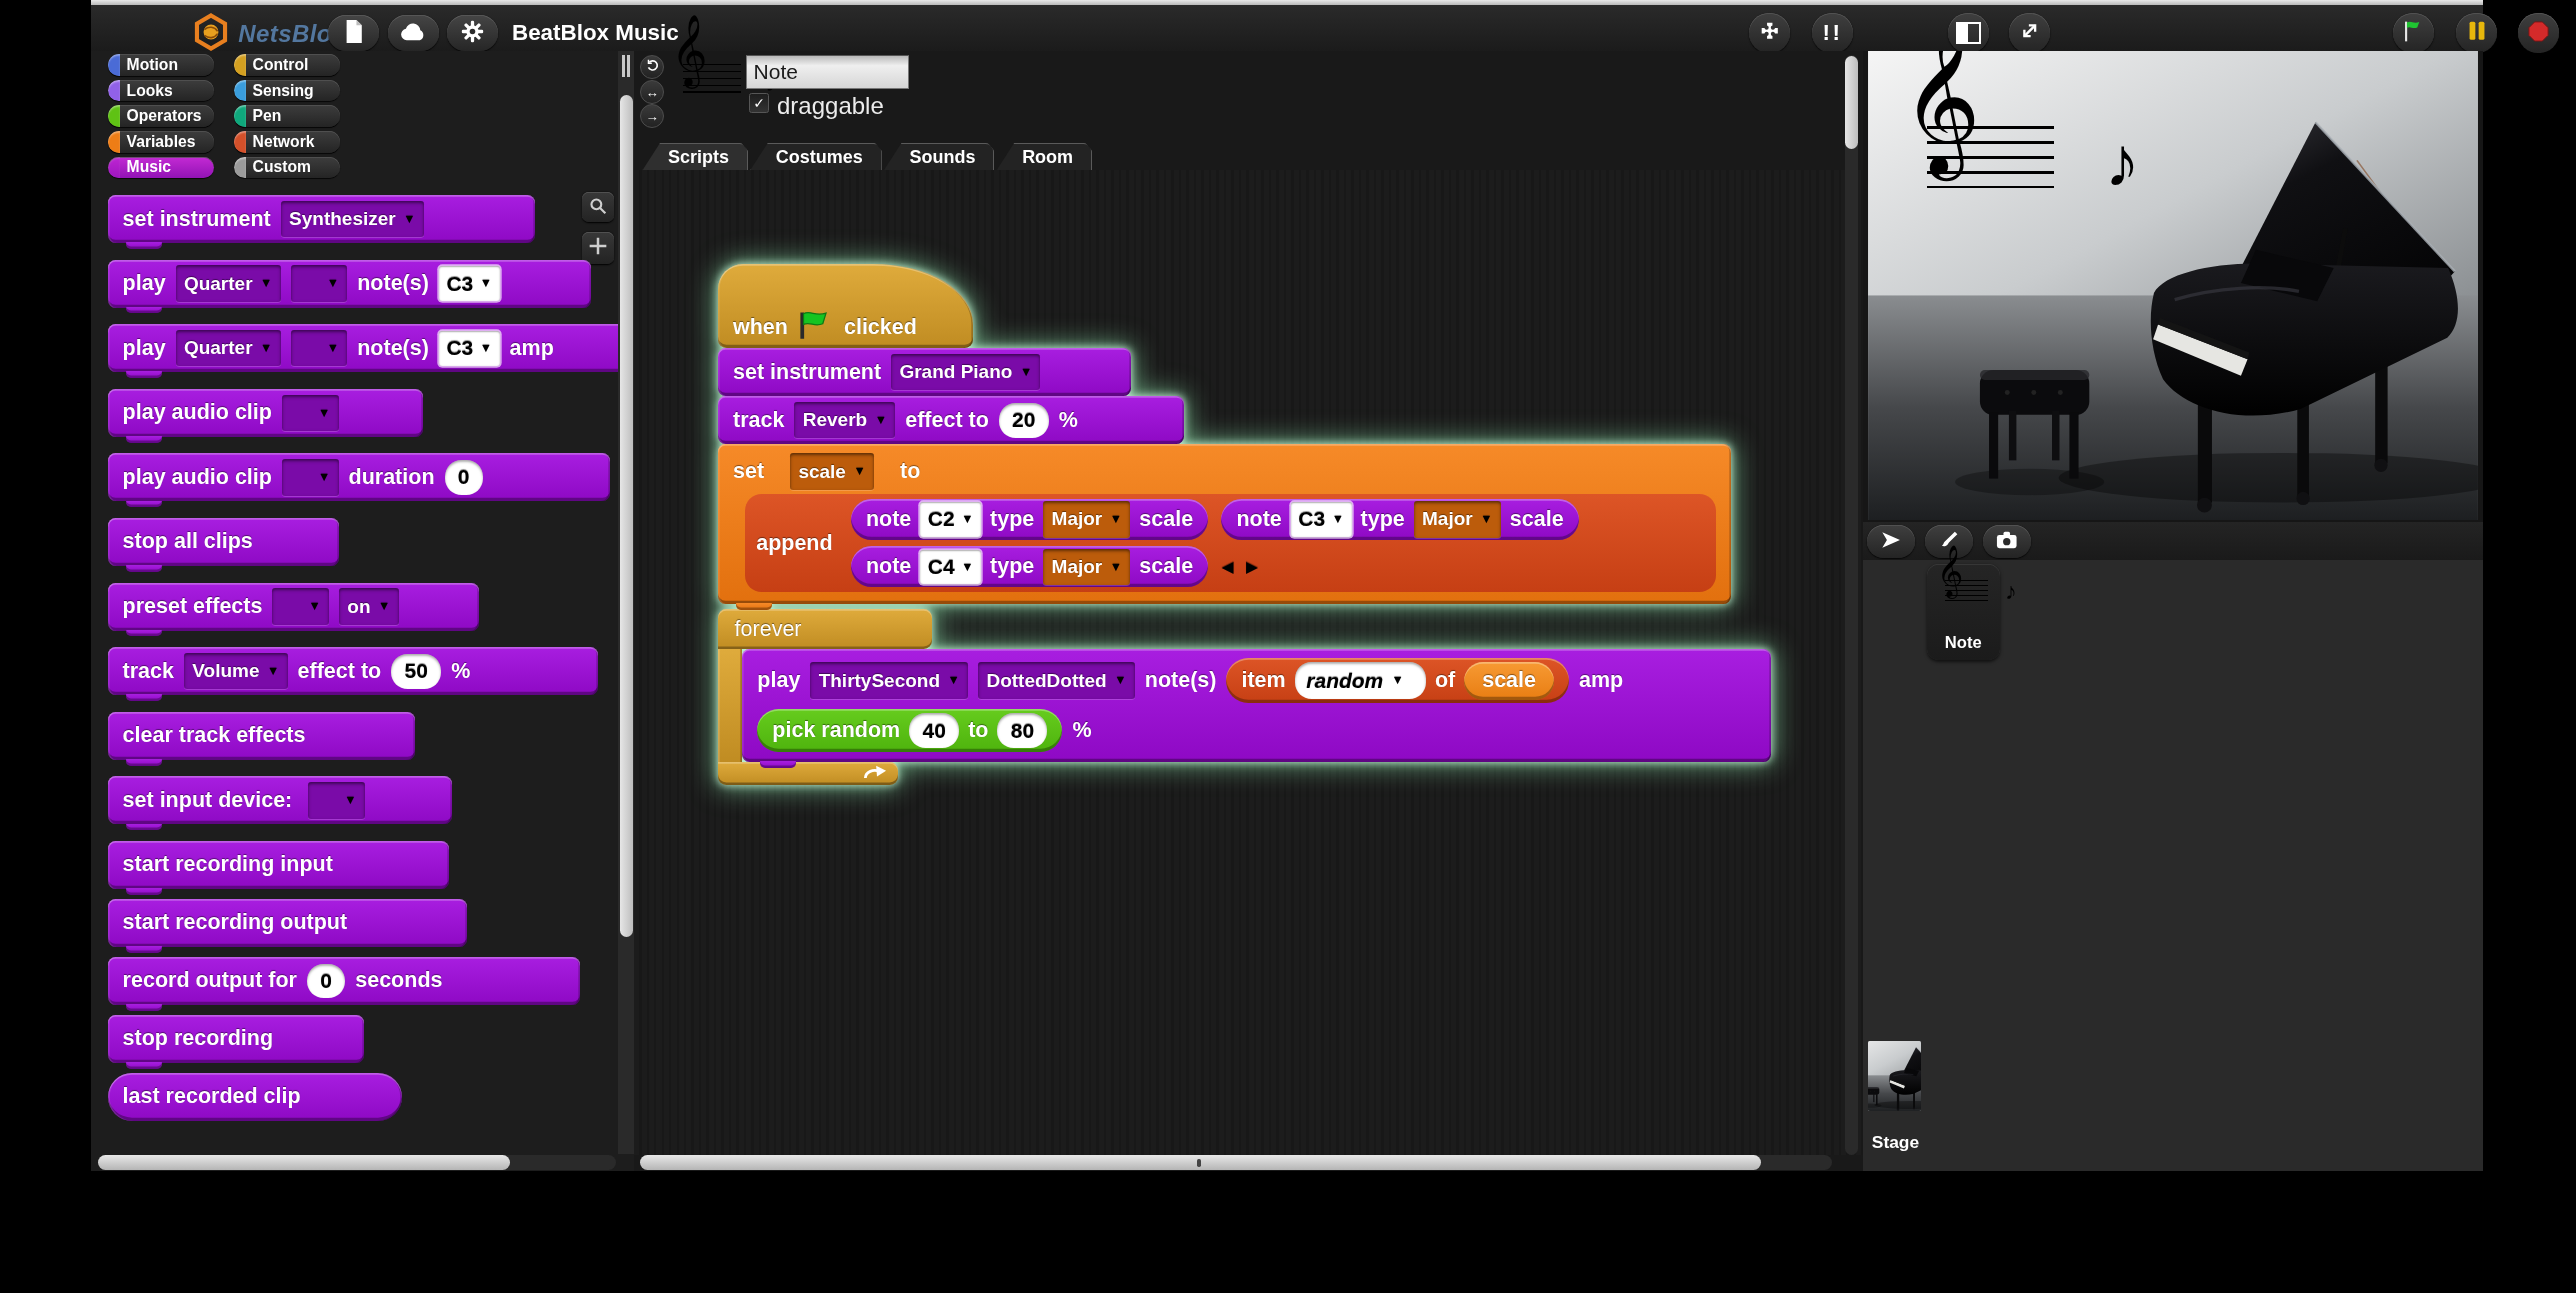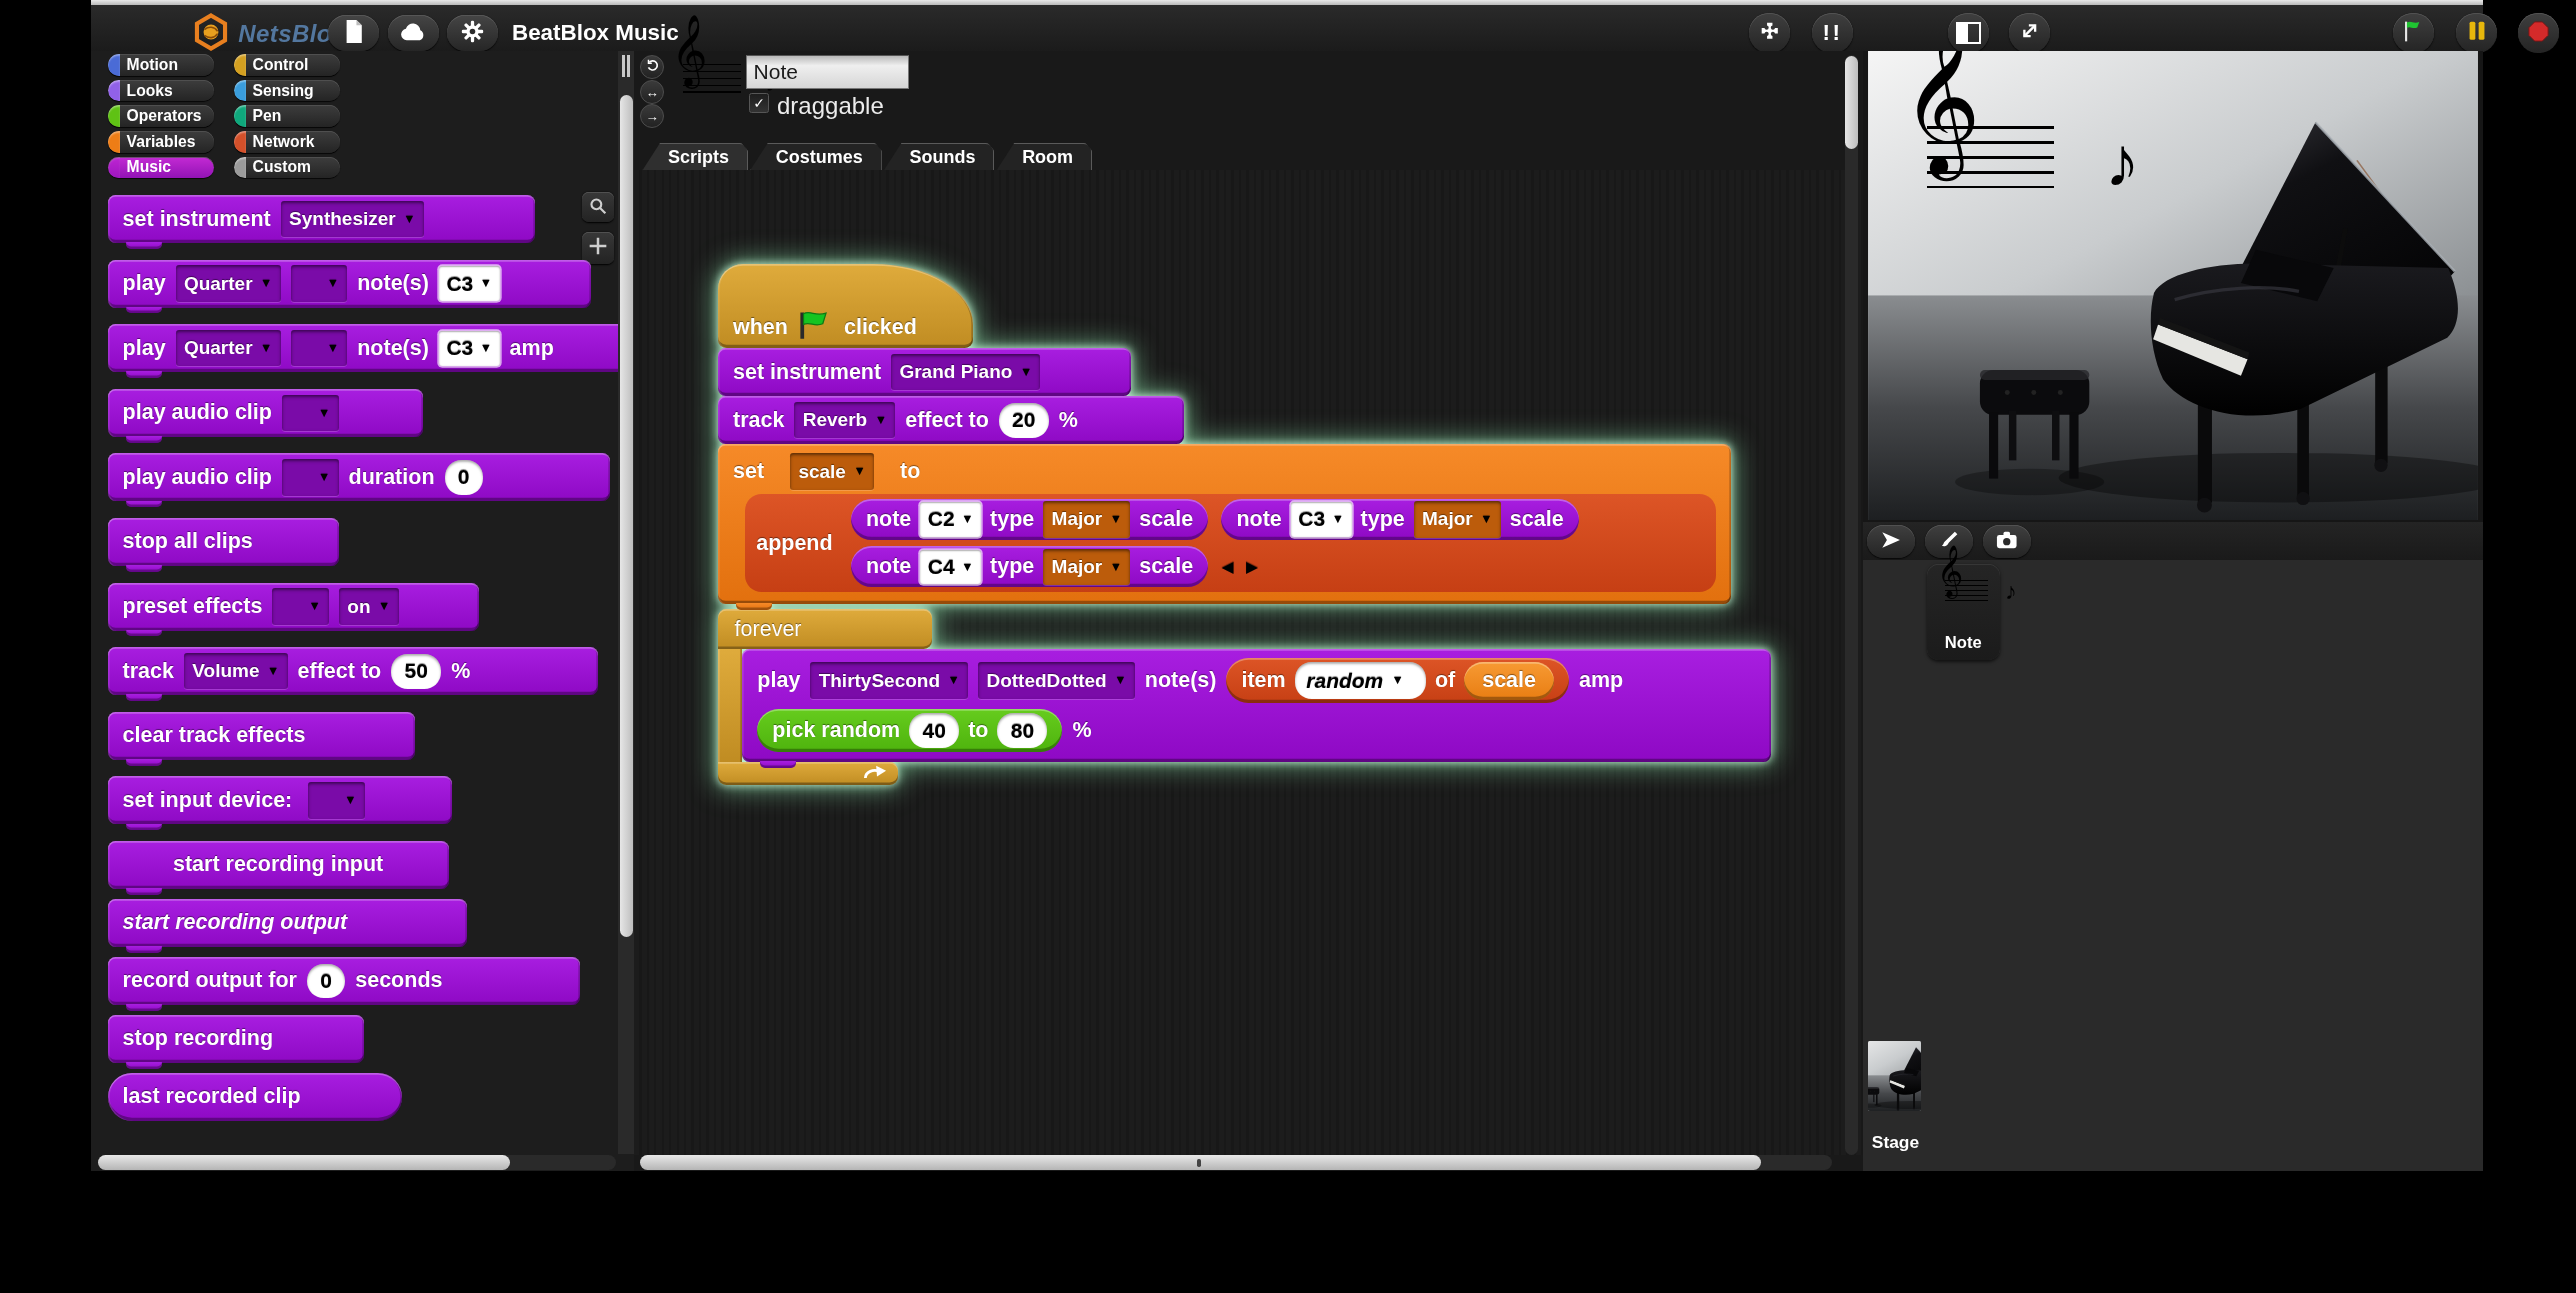--- a/index.html
+++ b/index.html
@@ -392,24 +392,24 @@
         </div>
         <div class="blk c-purple ctx-purple pal-blk cmd" style="width: 277px;">
           <span class="sg-t">clear track effects</span>
         </div>
         <div class="blk c-purple ctx-purple pal-blk cmd gap" style="width: 314px; gap: 16px;">
           <span class="sg-t">set input device:</span>
           <span class="sg-dd sg-dde">
             <i class="caret">▼</i>
           </span>
         </div>
-        <div class="blk c-purple ctx-purple pal-blk cmd tight" style="width: 311px; justify-content: center;">
+        <div class="blk c-purple ctx-purple pal-blk cmd tight" style="width: 311px;">
           <span class="sg-t">start recording input</span>
         </div>
-        <div class="blk c-purple ctx-purple pal-blk cmd tight" style="width: 329px; font-style: italic;">
+        <div class="blk c-purple ctx-purple pal-blk cmd tight" style="width: 329px;">
           <span class="sg-t">start recording output</span>
         </div>
         <div class="blk c-purple ctx-purple pal-blk cmd tight" style="width: 442px;">
           <span class="sg-t">record output for</span>
           <span class="sg-ov">0</span>
           <span class="sg-t">seconds</span>
         </div>
         <div class="blk c-purple ctx-purple pal-blk cmd tight" style="width: 226px;">
           <span class="sg-t">stop recording</span>
         </div>

